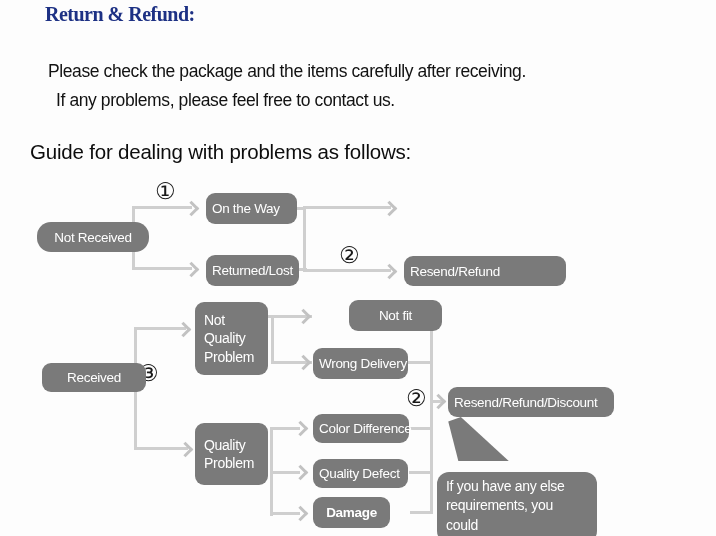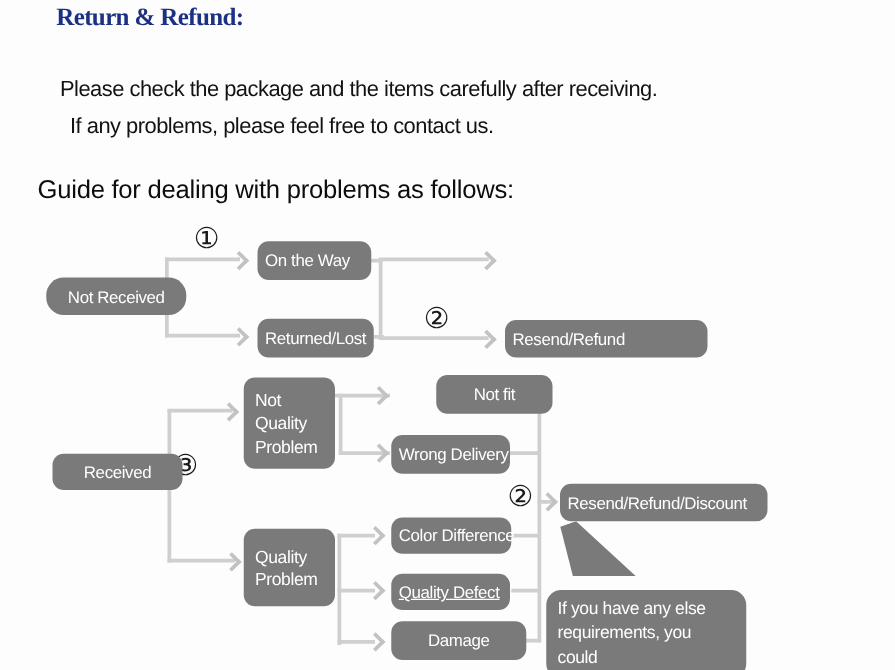--- a/index.html
+++ b/index.html
@@ -24,22 +24,22 @@
   #nd-otw{left:206px;top:193px;width:91px; height:31px;}
   #nd-rl {left:206px;top:255px;width:93px; height:31px;}
   #nd-pat{left:404px;top:196px;width:162px;height:30px;}
   #nd-rr {left:404px;top:256px;width:162px;height:30px;}
   #nd-rcv{left:42px; top:363px;width:104px; height:29px;}
   #nd-nqp{left:195px;top:302px;width:73px; height:73px;}
   #nd-nf {left:313px;top:300px;width:93px; height:31px;margin-left:36px;}
   #nd-wd {left:313px;top:348px;width:95px; height:31px;}
   #nd-qp {left:195px;top:423px;width:73px; height:62px;}
   #nd-cd {left:313px;top:414px;width:96px; height:29px;}
-  #nd-qd {left:313px;top:459px;width:95px; height:29px;text-decoration:underline;}
-  #nd-dm {left:313px;top:497px;width:108px; height:31px;}
+  #nd-qd {left:313px;top:459px;width:95px; height:29px;}
+  #nd-dm {left:313px;top:497px;width:77px; height:31px;font-weight:bold;}
   #nd-rrd{left:448px;top:387px;width:166px;height:30px;}
 
   
   #bubble{position:absolute;left:437px;top:460px;width:160px;height:71px;
           background:#7a7a7a;color:#fff;border-radius:12px;padding:5px 9px;
           box-sizing:border-box;font-size:14px;line-height:1.38;letter-spacing:-0.3px;
           white-space:pre-line;margin-top:12px;}
   #tail{position:absolute;left:447px;top:417px;width:63px;height:44px;background:#7a7a7a;
         clip-path:polygon(2% 10%,22% 0%,98% 100%,18% 100%);}
 

